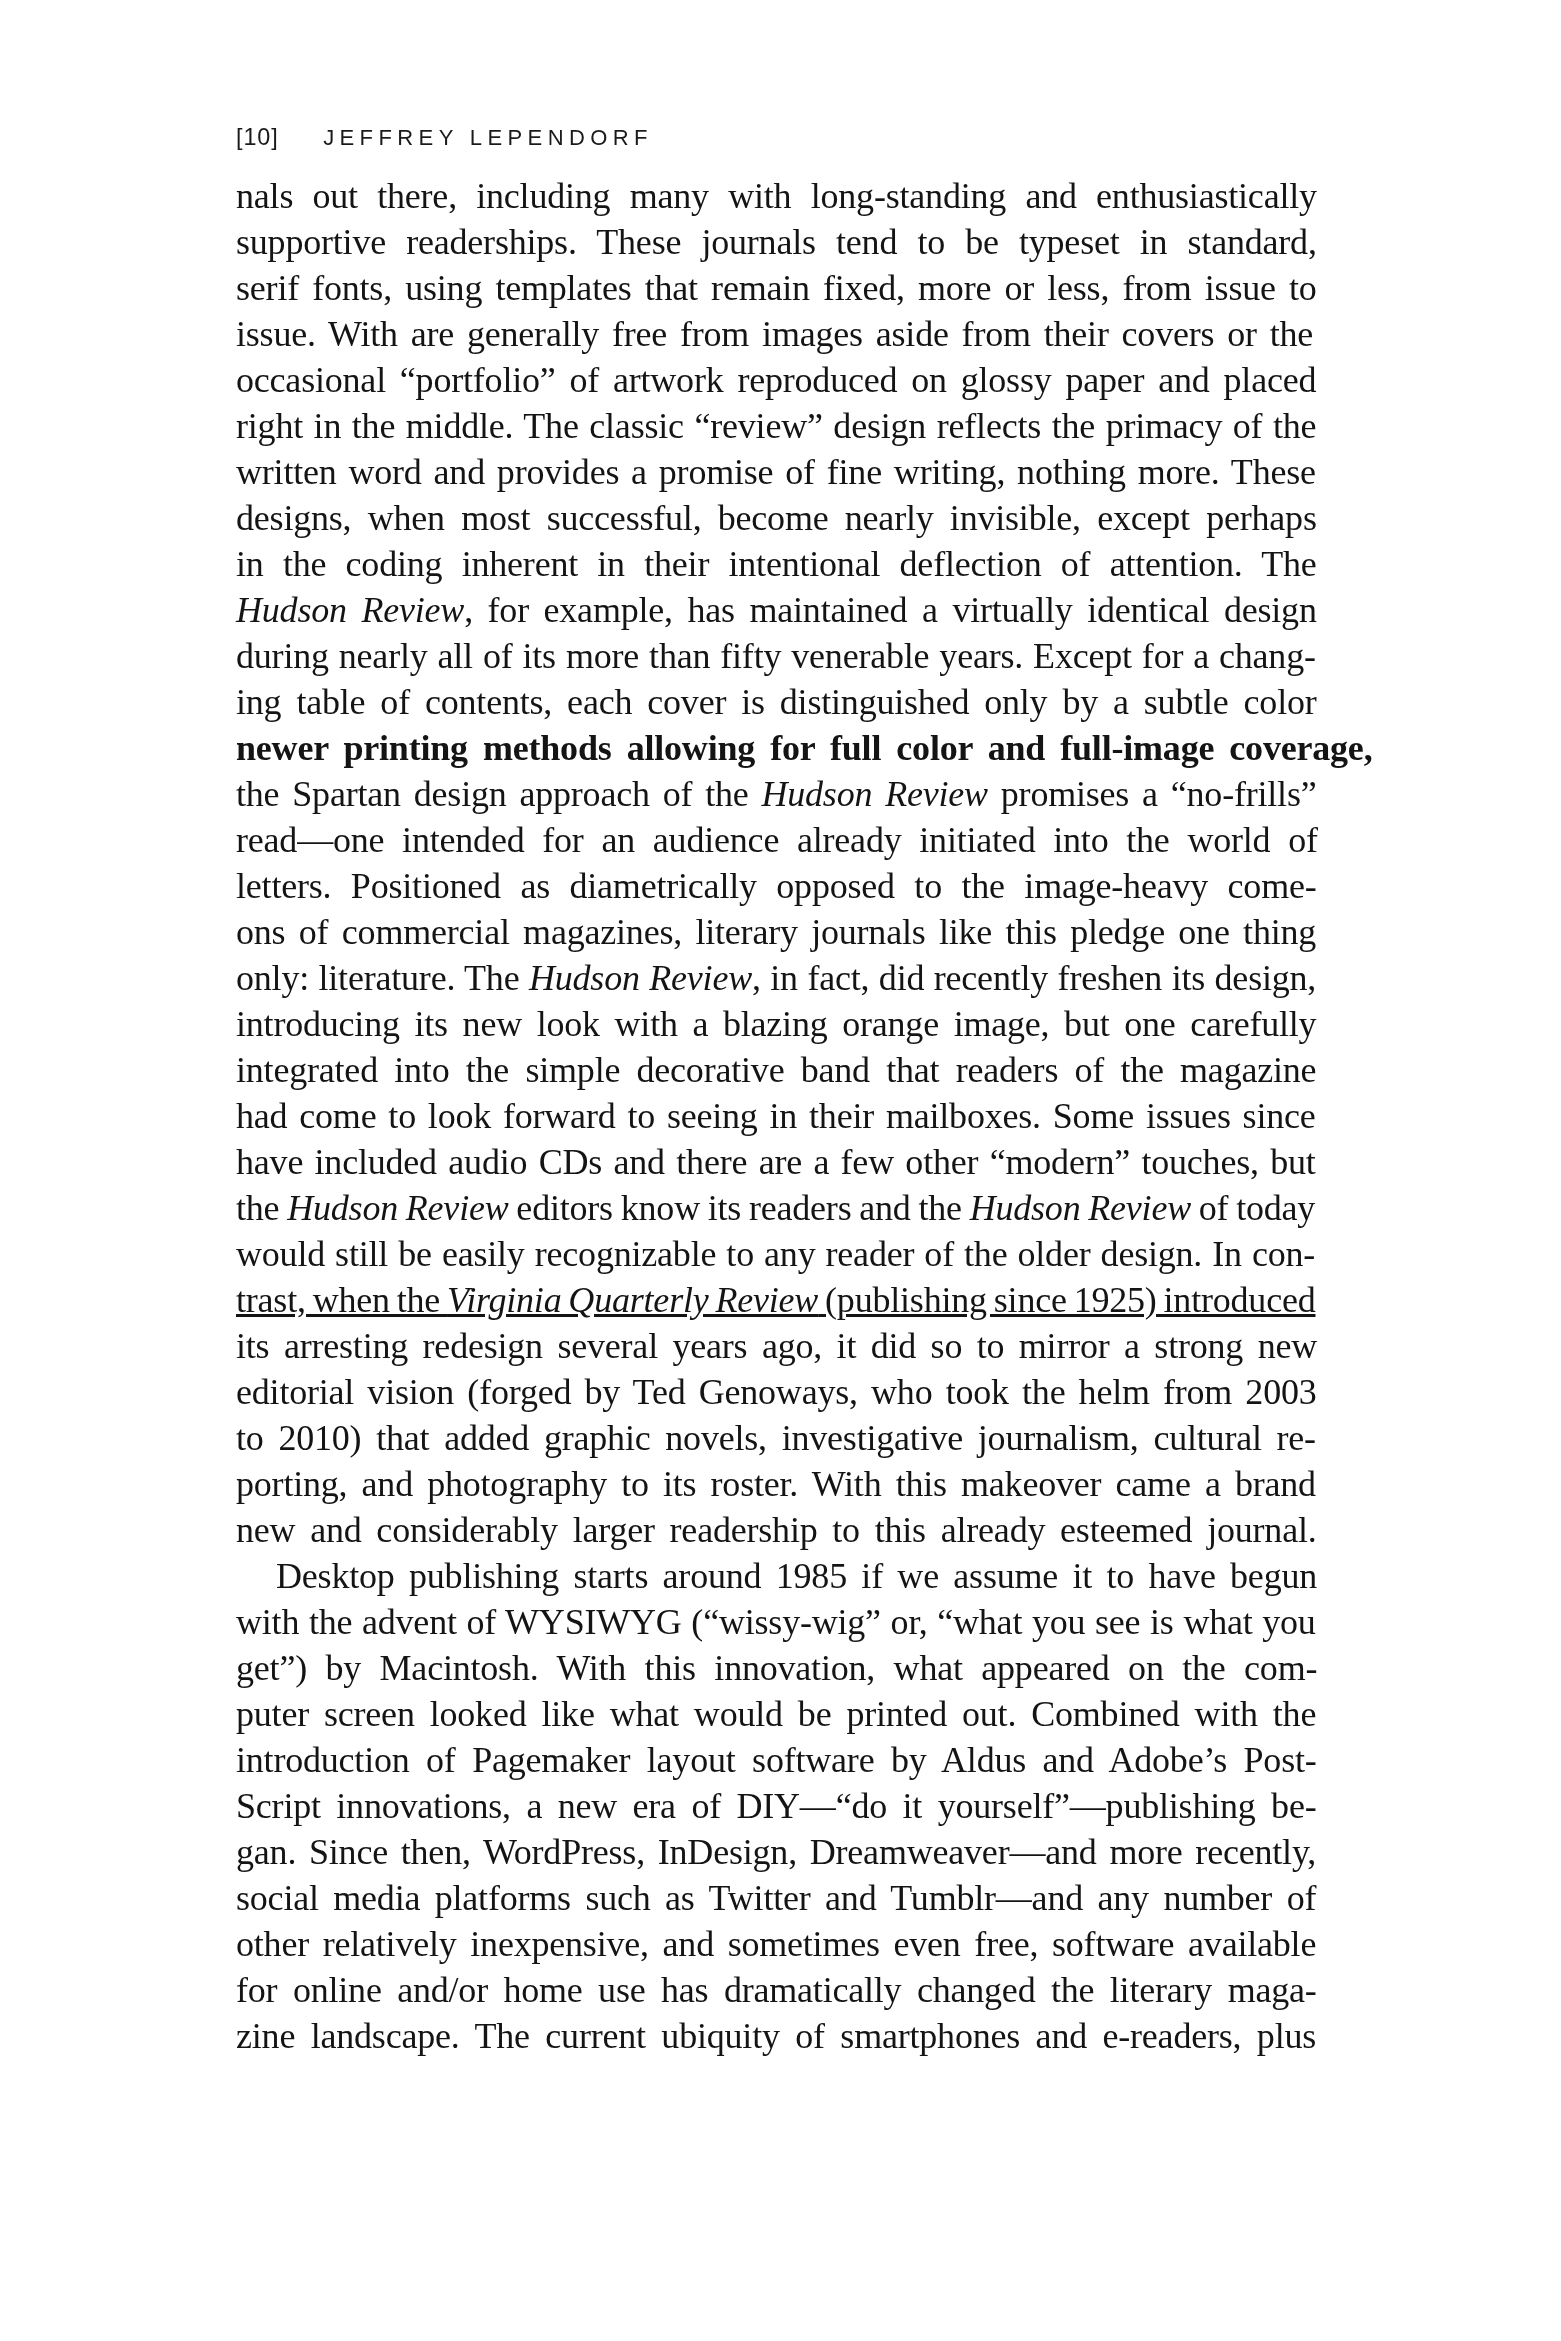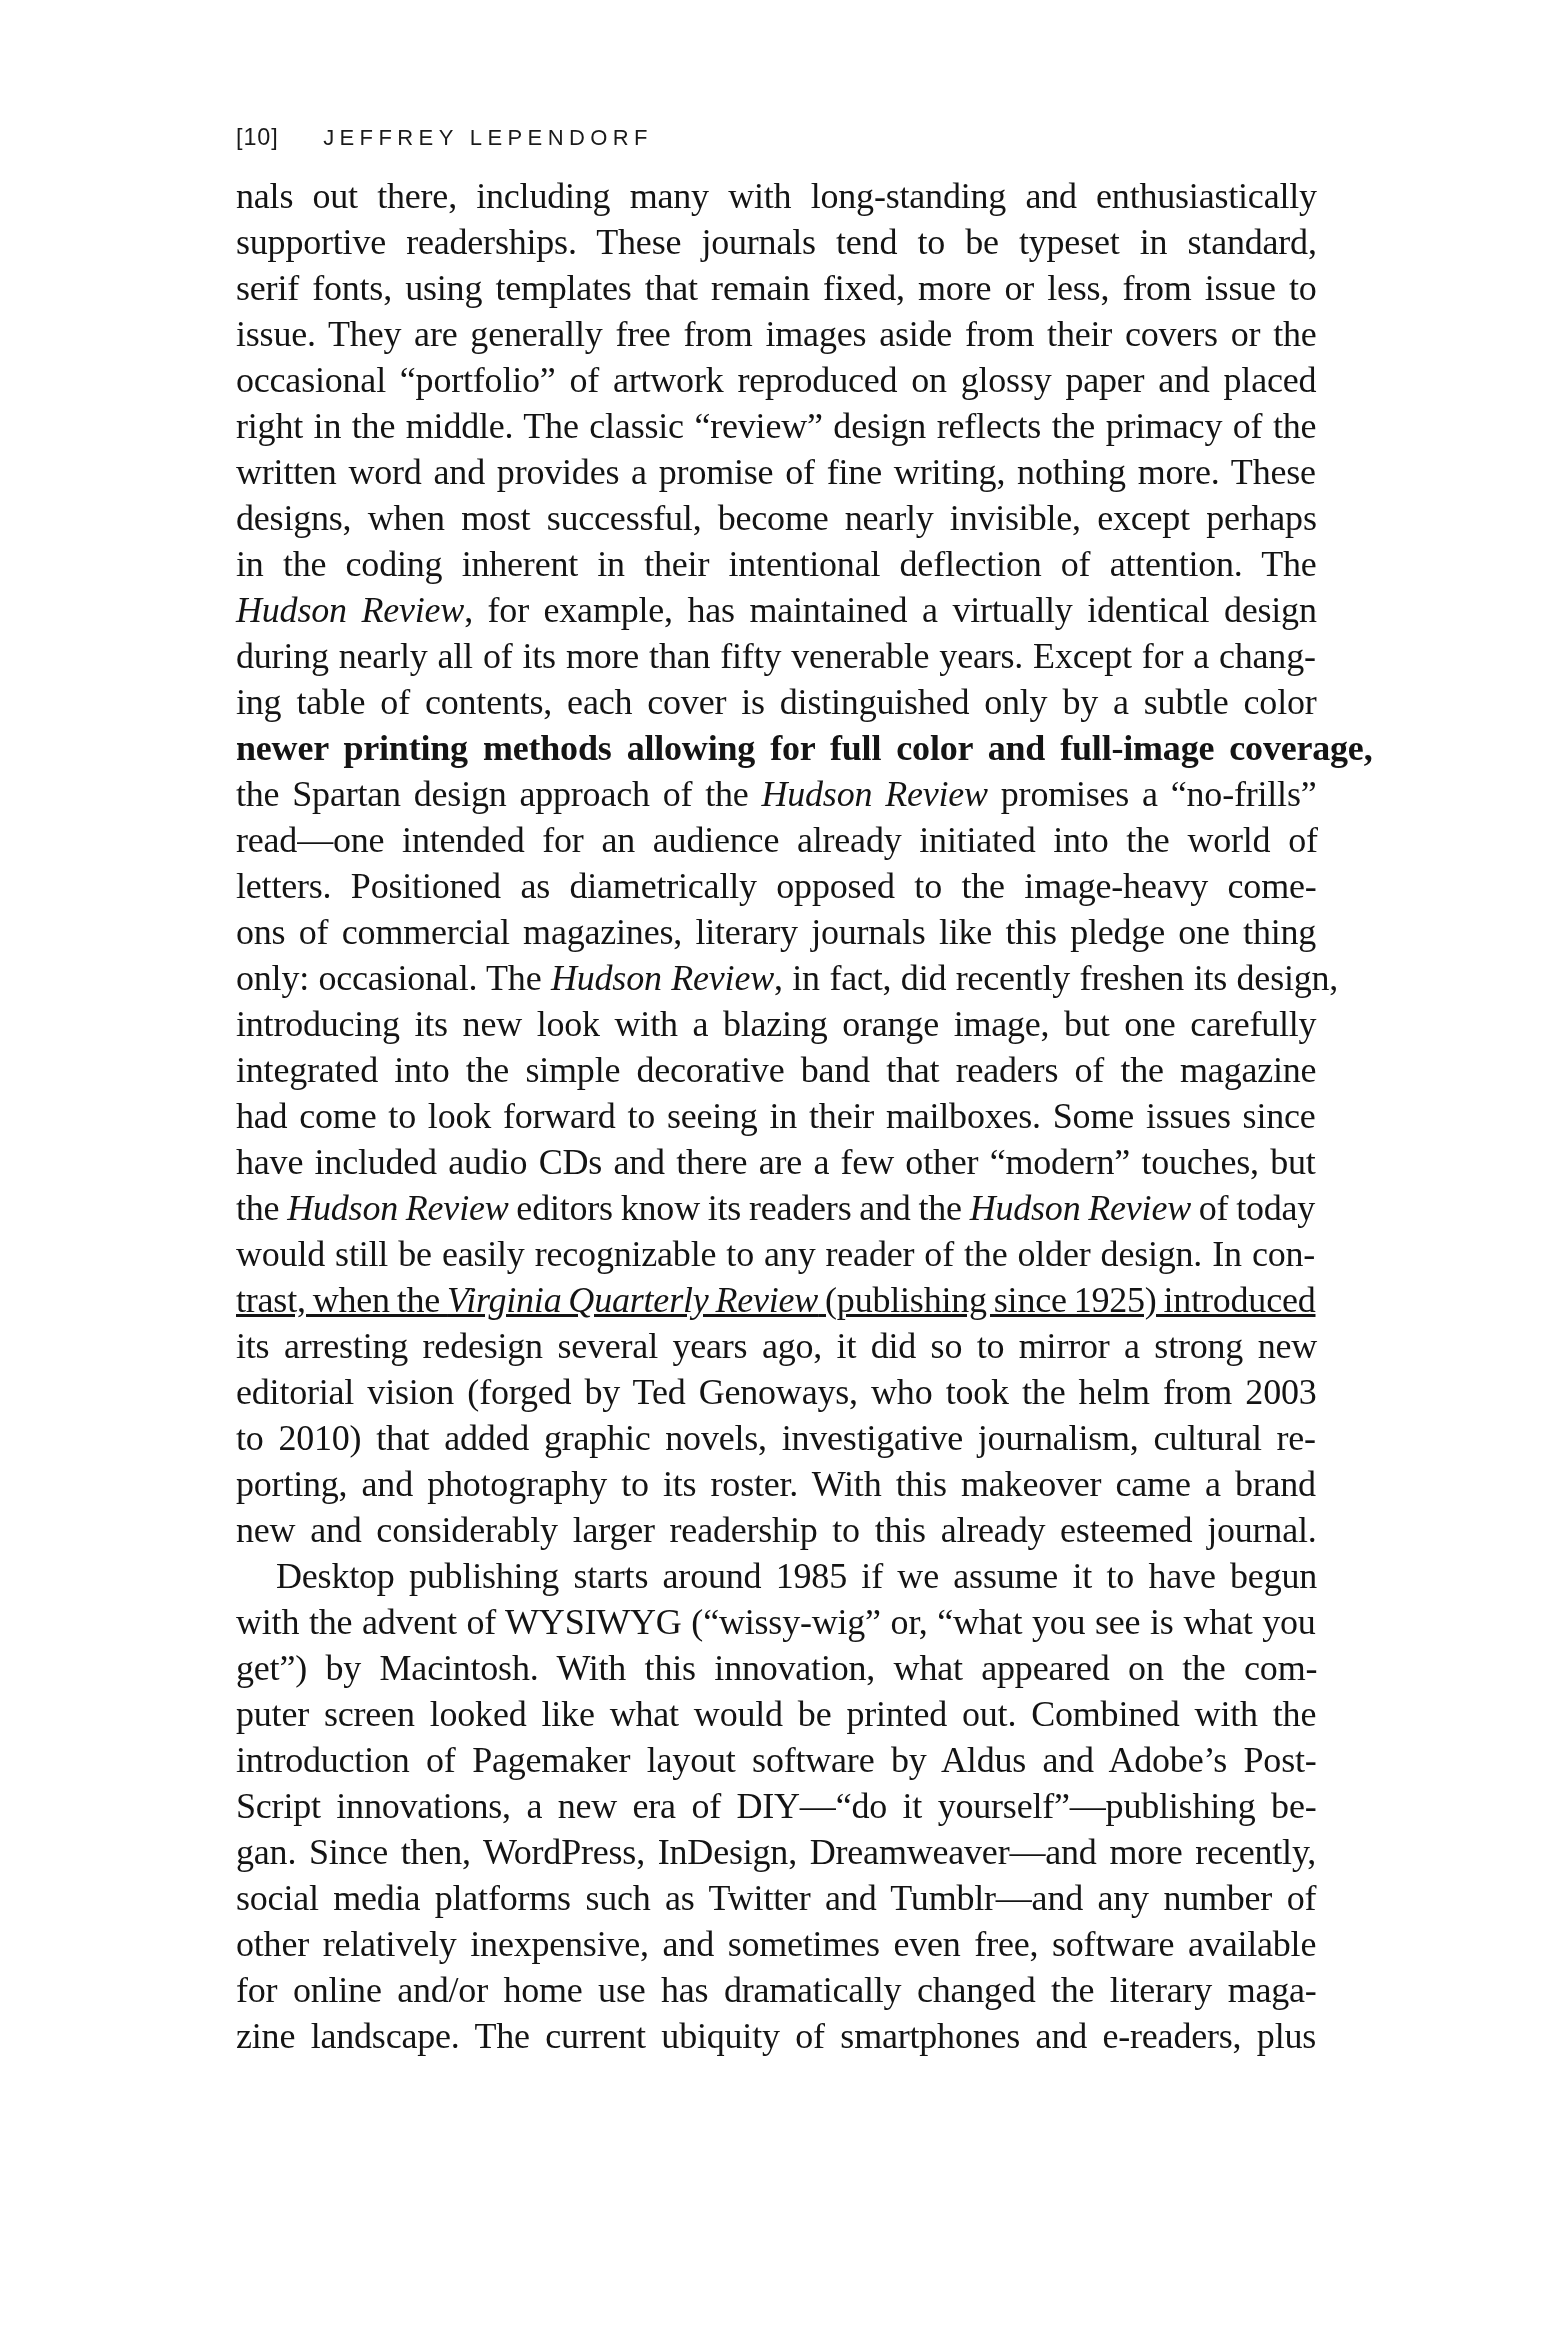--- a/index.html
+++ b/index.html
@@ -74,35 +74,35 @@
 <div class="page">
   <div class="running-head">
     <span class="folio">[10]</span>
     <span class="author">Jeffrey Lependorf</span>
   </div>
   <div class="body-text" id="body-text">
       <div>
         <span class="line" style="text-align: left; text-align-last: left; word-spacing: 10.5px;"><span>nals out there, including many with long-standing and enthusiastically</span></span>
         <span class="line" style="text-align: left; text-align-last: left; word-spacing: 11.4px;"><span>supportive readerships. These journals tend to be typeset in standard,</span></span>
         <span class="line" style="text-align: left; text-align-last: left; word-spacing: 4.4px;"><span>serif fonts, using templates that remain fixed, more or less, from issue to</span></span>
-        <span class="line" style="text-align: left; text-align-last: left; word-spacing: 4.1px;"><span>issue. They are generally free from images aside from their covers or the</span></span>
+        <span class="line" style="text-align: left; text-align-last: left; word-spacing: 4.1px;"><span>issue. With are generally free from images aside from their covers or the</span></span>
         <span class="line" style="text-align: left; text-align-last: left; word-spacing: 5.1px;"><span>occasional “portfolio” of artwork reproduced on glossy paper and placed</span></span>
         <span class="line" style="text-align: left; text-align-last: left; word-spacing: 1.8px;"><span>right in the middle. The classic “review” design reflects the primacy of the</span></span>
         <span class="line" style="text-align: left; text-align-last: left; word-spacing: 3.1px;"><span>written word and provides a promise of fine writing, nothing more. These</span></span>
         <span class="line" style="text-align: left; text-align-last: left; word-spacing: 7.5px;"><span>designs, when most successful, become nearly invisible, except perhaps</span></span>
         <span class="line" style="text-align: left; text-align-last: left; word-spacing: 10.5px;"><span>in the coding inherent in their intentional deflection of attention. The</span></span>
         <span class="line" style="text-align: left; text-align-last: left; word-spacing: 5.8px;"><i>Hudson Review</i><span>, for example, has maintained a virtually identical design</span></span>
         <span class="line" style="text-align: left; text-align-last: left; word-spacing: 1.2px;"><span>during nearly all of its more than fifty venerable years. Except for a chang-</span></span>
         <span class="line" style="text-align: left; text-align-last: left; word-spacing: 6.2px;"><span>ing table of contents, each cover is distinguished only by a subtle color</span></span>
         <span class="line" style="text-align: left; text-align-last: left; word-spacing: 6.3px; font-weight: bold;"><span>newer printing methods allowing for full color and full-image coverage,</span></span>
         <span class="line" style="text-align: left; text-align-last: left; word-spacing: 4.1px;"><span>the Spartan design approach of the </span><i>Hudson Review</i><span> promises a “no-frills”</span></span>
         <span class="line" style="text-align: left; text-align-last: left; word-spacing: 9px;"><span>read—one intended for an audience already initiated into the world of</span></span>
         <span class="line" style="text-align: left; text-align-last: left; word-spacing: 10.7px;"><span>letters. Positioned as diametrically opposed to the image-heavy come-</span></span>
         <span class="line" style="text-align: left; text-align-last: left; word-spacing: 4.6px;"><span>ons of commercial magazines, literary journals like this pledge one thing</span></span>
-        <span class="line" style="text-align: left; text-align-last: left; word-spacing: 0.7px;"><span>only: occasional. The </span><i>Hudson Review</i><span>, in fact, did recently freshen its design,</span></span>
+        <span class="line" style="text-align: left; text-align-last: left; word-spacing: 0.7px;"><span>only: literature. The </span><i>Hudson Review</i><span>, in fact, did recently freshen its design,</span></span>
         <span class="line" style="text-align: left; text-align-last: left; word-spacing: 5.9px;"><span>introducing its new look with a blazing orange image, but one carefully</span></span>
         <span class="line" style="text-align: left; text-align-last: left; word-spacing: 7.5px;"><span>integrated into the simple decorative band that readers of the magazine</span></span>
         <span class="line" style="text-align: left; text-align-last: left; word-spacing: 3.1px;"><span>had come to look forward to seeing in their mailboxes. Some issues since</span></span>
         <span class="line" style="text-align: left; text-align-last: left; word-spacing: 2.6px;"><span>have included audio CDs and there are a few other “modern” touches, but</span></span>
         <span class="line" style="text-align: left; text-align-last: left; word-spacing: -1px;"><span>the </span><i>Hudson Review</i><span> editors know its readers and the </span><i>Hudson Review</i><span> of today</span></span>
         <span class="line" style="text-align: left; text-align-last: left; word-spacing: 1.3px;"><span>would still be easily recognizable to any reader of the older design. In con-</span></span>
         <span class="line" style="text-align: left; text-align-last: left; word-spacing: -1.9px; text-decoration: underline;"><span>trast, when the </span><i>Virginia Quarterly Review</i><span> (publishing since 1925) introduced</span></span>
         <span class="line" style="text-align: left; text-align-last: left; word-spacing: 5.7px;"><span>its arresting redesign several years ago, it did so to mirror a strong new</span></span>
         <span class="line" style="text-align: left; text-align-last: left; word-spacing: 4.4px;"><span>editorial vision (forged by Ted Genoways, who took the helm from 2003</span></span>
         <span class="line" style="text-align: left; text-align-last: left; word-spacing: 6px;"><span>to 2010) that added graphic novels, investigative journalism, cultural re-</span></span>

